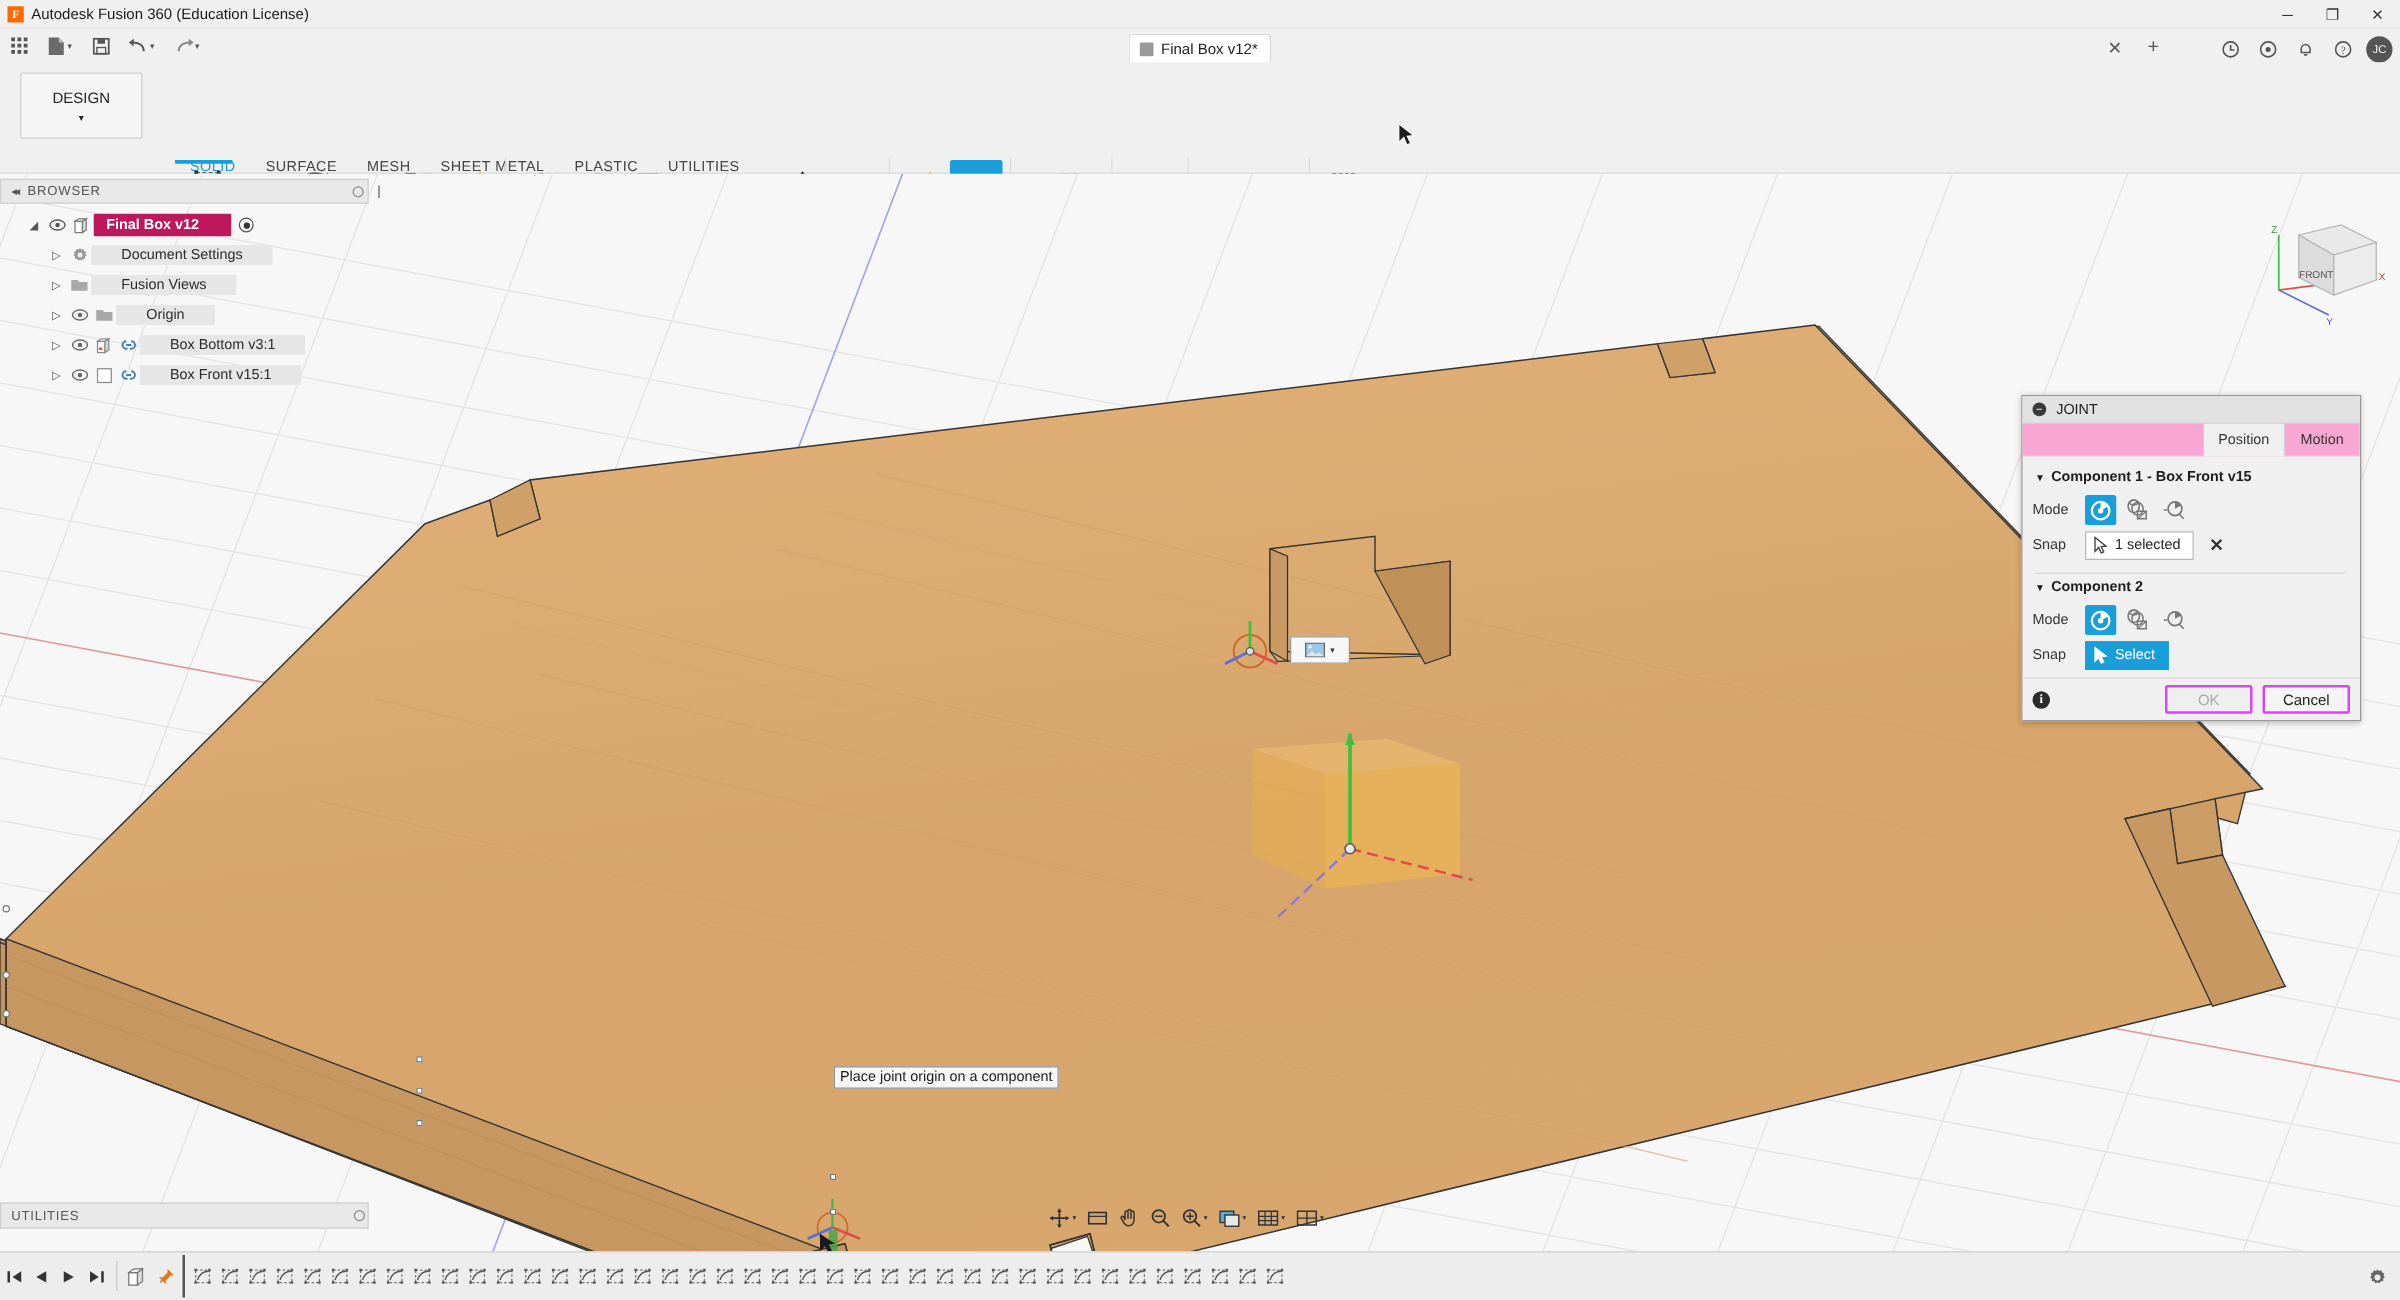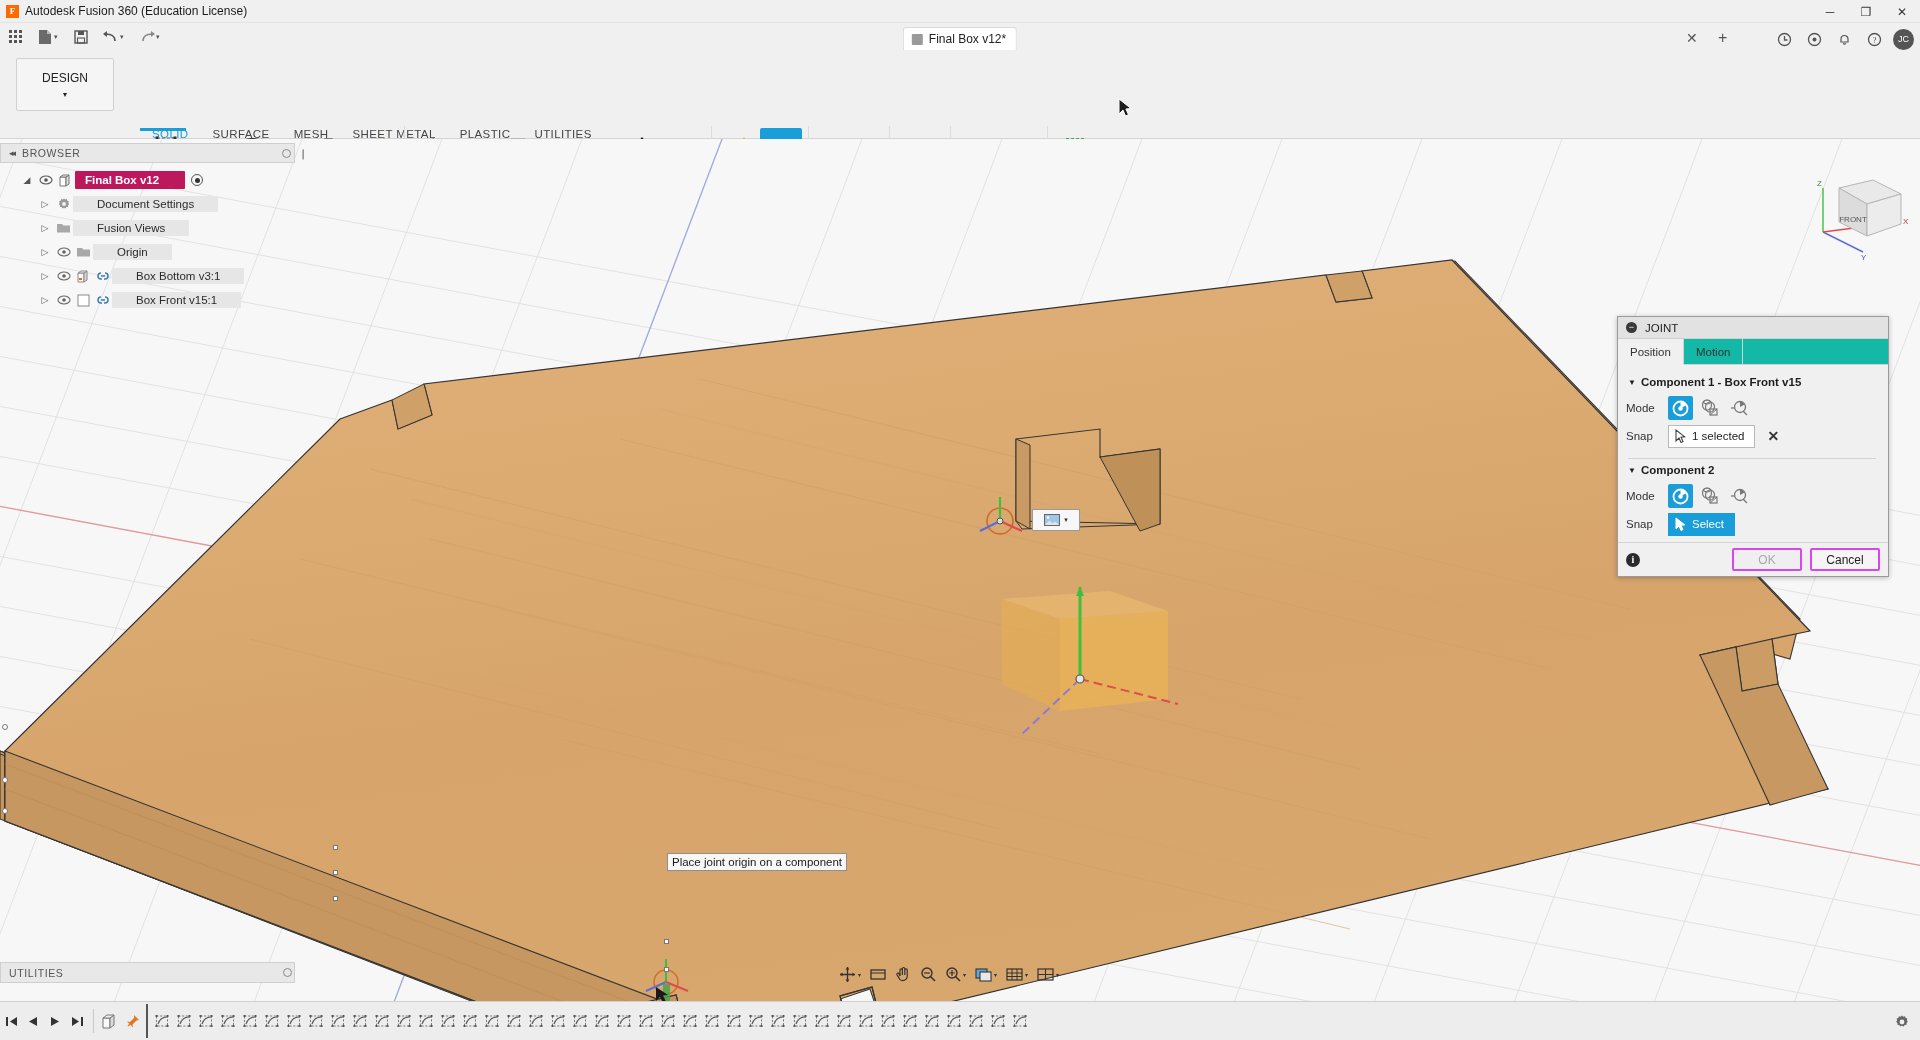--- a/index.html
+++ b/index.html
@@ -138,22 +138,22 @@
     background:#f0f0f0; border:1px solid #9a9a9a;
     box-shadow:0 1px 5px rgba(0,0,0,.25); font-size:11.5px; color:#222;
   }
   #joint .jhdr {
     height:22px; background:#e2e2e2; display:flex; align-items:center;
     gap:8px; padding-left:8px; border-bottom:1px solid #cfcfcf;
   }
   #joint .jhdr .mini { width:11px; height:11px; border-radius:50%;
     background:#3a3a3a; color:#fff; font-size:9px; display:flex;
     align-items:center; justify-content:center; line-height:1; }
-  #joint .jtabs { display:flex; height:26px; background:#14b8a6;
-    border-bottom:1px solid #cfcfcf; }
+  #joint .jtabs { display:flex; height:26px; background:#f9a8d4;
+    border-bottom:1px solid #cfcfcf;justify-content:flex-end; }
   #joint .jtab { padding:0 12px; display:flex; align-items:center;
     font-size:11.5px; color:#333; border-right:1px solid #d2d2d2; }
   #joint .jtab.active { background:#f0f0f0; border-bottom:1px solid #f0f0f0;
     margin-bottom:-1px; }
   #joint .jbody { padding:6px 10px 4px 8px; }
   #joint .jsec { display:flex; align-items:center; gap:5px; font-weight:bold;
     font-size:11.5px; color:#1d1d1d; margin:5px 0 6px 2px; }
   #joint .jsec .tri { font-size:8px; }
   #joint .jrow { display:flex; align-items:center; height:28px; }
   #joint .jrow .lbl { width:42px; font-size:11.5px; color:#333; }

